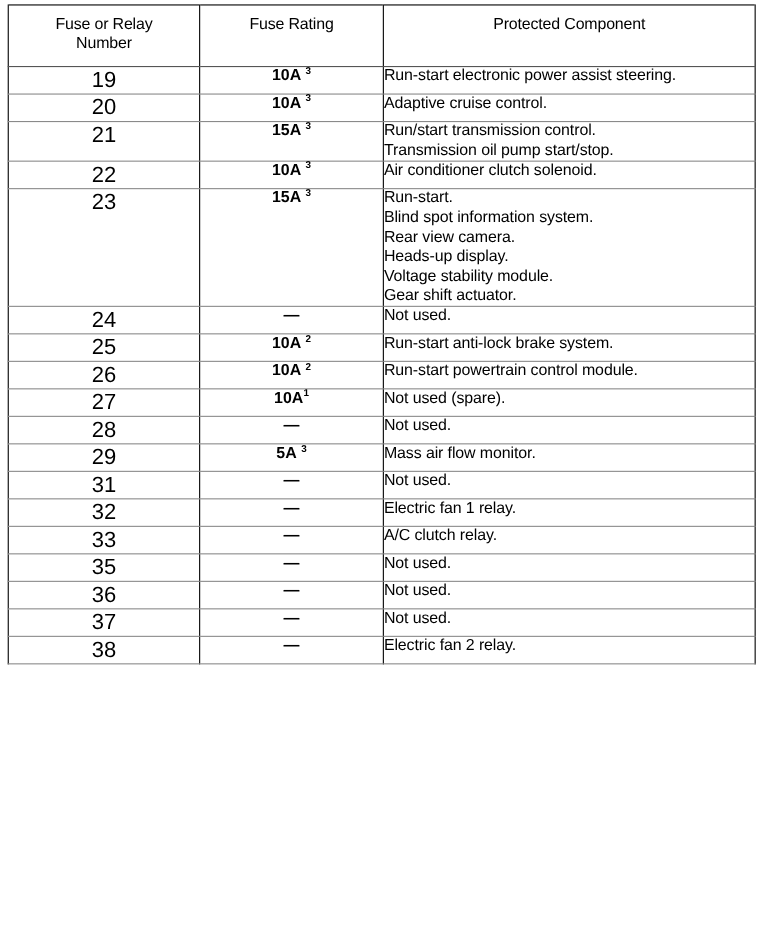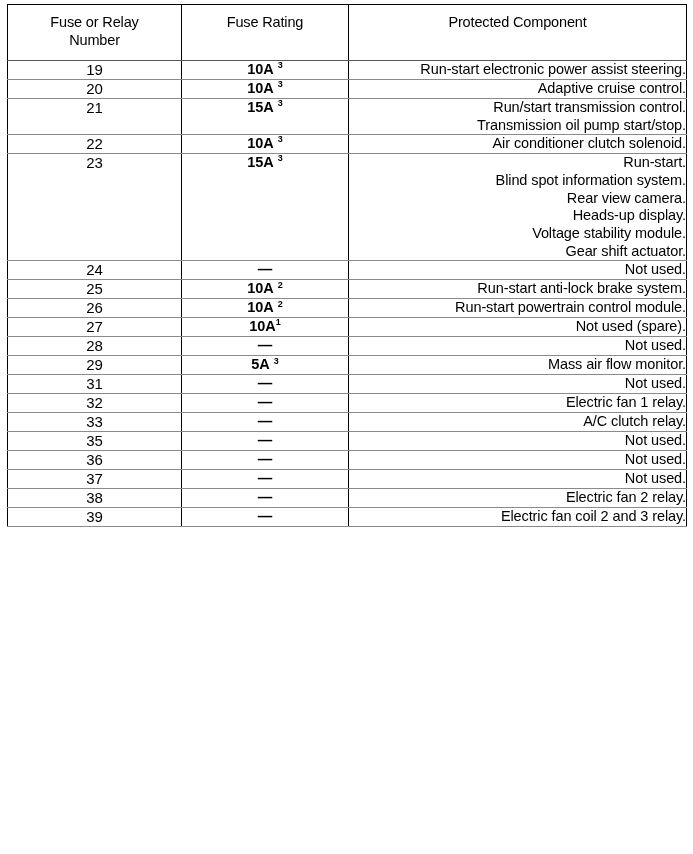--- a/index.html
+++ b/index.html
@@ -49,36 +49,36 @@
     font-size: 14.5px;
     font-weight: normal;
     text-align: center;
     letter-spacing: -0.15px;
     padding: 9px 4px 10px 4px;
     line-height: 1.24;
   }
 
   .cell-number {
     text-align: center;
-    font-size: 15px;
+    font-size: 20px;
     line-height: 1.2;
     padding: 7px 4px 7px 4px;
   }
 
   .cell-rating {
     text-align: center;
     font-size: 14.5px;
     line-height: 1.2;
     padding: 12px 4px 6px 4px;
     white-space: nowrap;
     font-weight: bold;
   }
 
   .cell-component {
-    text-align: right;
+    text-align: left;
     font-size: 14.5px;
     line-height: 1.22;
     padding: 8px 5px 7px 9px;
     letter-spacing: -0.1px;
     margin-left: 13px;
   }
 
   .cell-component .line {
     display: block;
     white-space: nowrap;
@@ -244,22 +244,15 @@
             <span class="line">Not used.</span>
           </td>
         </tr>
         <tr>
           <td class="cell-number">38</td>
           <td class="cell-rating"><span class="dash">—</span></td>
           <td class="cell-component">
             <span class="line">Electric fan 2 relay.</span>
           </td>
         </tr>
-        <tr>
-          <td class="cell-number">39</td>
-          <td class="cell-rating"><span class="dash">—</span></td>
-          <td class="cell-component">
-            <span class="line">Electric fan coil 2 and 3 relay.</span>
-          </td>
-        </tr>
       </tbody>
   </table>
 </div>
 
 </body></html>

